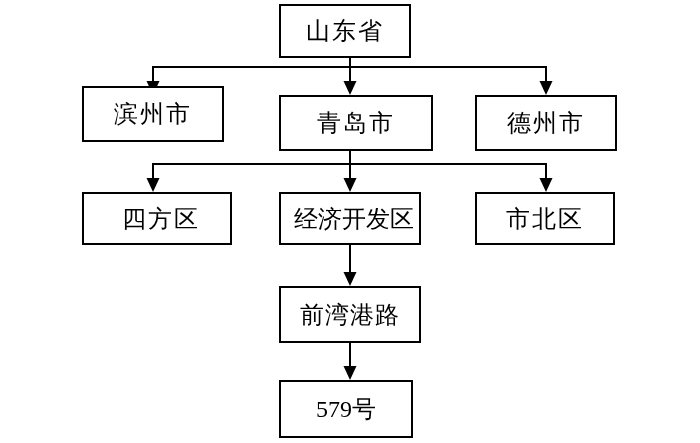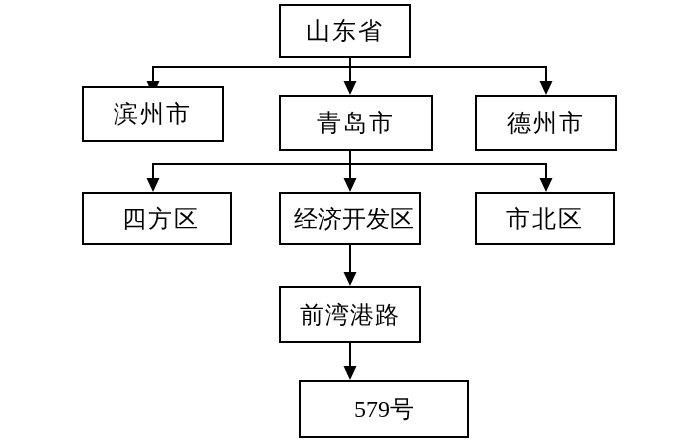--- a/index.html
+++ b/index.html
@@ -41,21 +41,21 @@
   .n-city-binzhou     { left: 82px;  top: 86px;  width: 142px; height: 56px; }
   .n-city-qingdao     { left: 279px; top: 95px;  width: 154px; height: 56px; }
   .n-city-dezhou      { left: 475px; top: 95px;  width: 142px; height: 56px; }
   
   .n-district-sifang  { left: 82px;  top: 192px; width: 150px; height: 53px; padding-left: 8px; }
   .n-district-jingji  { left: 279px; top: 192px; width: 142px; height: 53px; letter-spacing: 0; padding-left: 8px; }
   .n-district-shibei  { left: 475px; top: 192px; width: 140px; height: 53px; }
   
   .n-road             { left: 279px; top: 286px; width: 142px; height: 57px; letter-spacing: 1px; }
   
-  .n-number           { left: 279px; top: 380px; width: 170px; height: 58px; letter-spacing: 0; margin-left: 20px; }
+  .n-number           { left: 279px; top: 380px; width: 134px; height: 58px; letter-spacing: 0; }
 </style>
 </head>
 <body>
 
 <div class="stage">
 
   <svg class="connector-layer" width="700" height="443" viewBox="0 0 700 443" fill="none" stroke="#000000" stroke-width="2">
 
     <g>
       <path d="M153,82 L153,67 L546,67 L546,82"></path>

